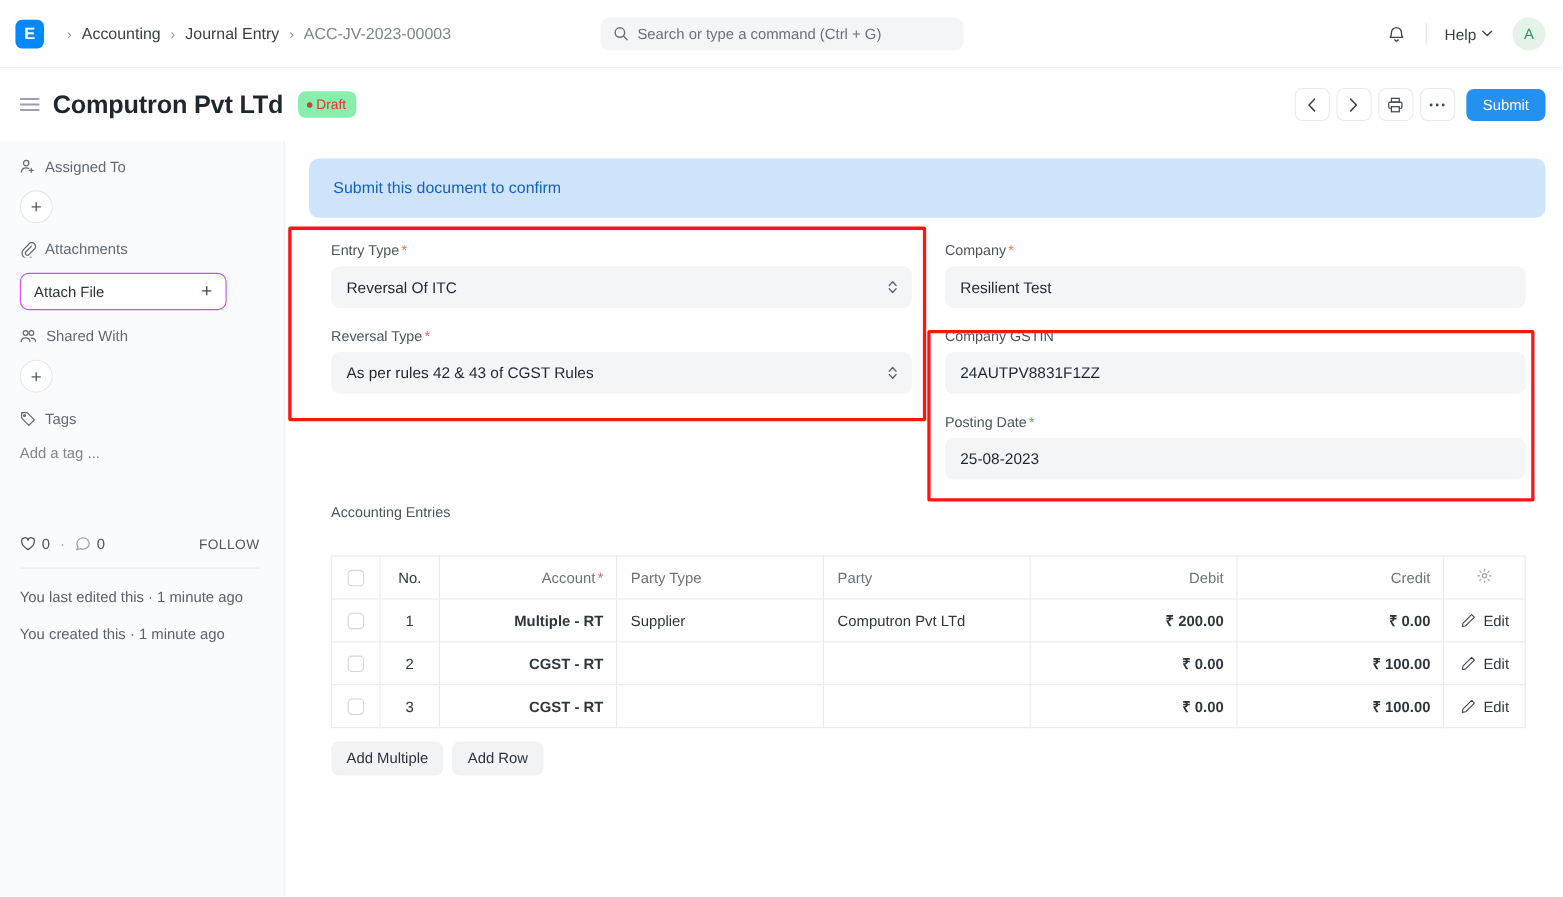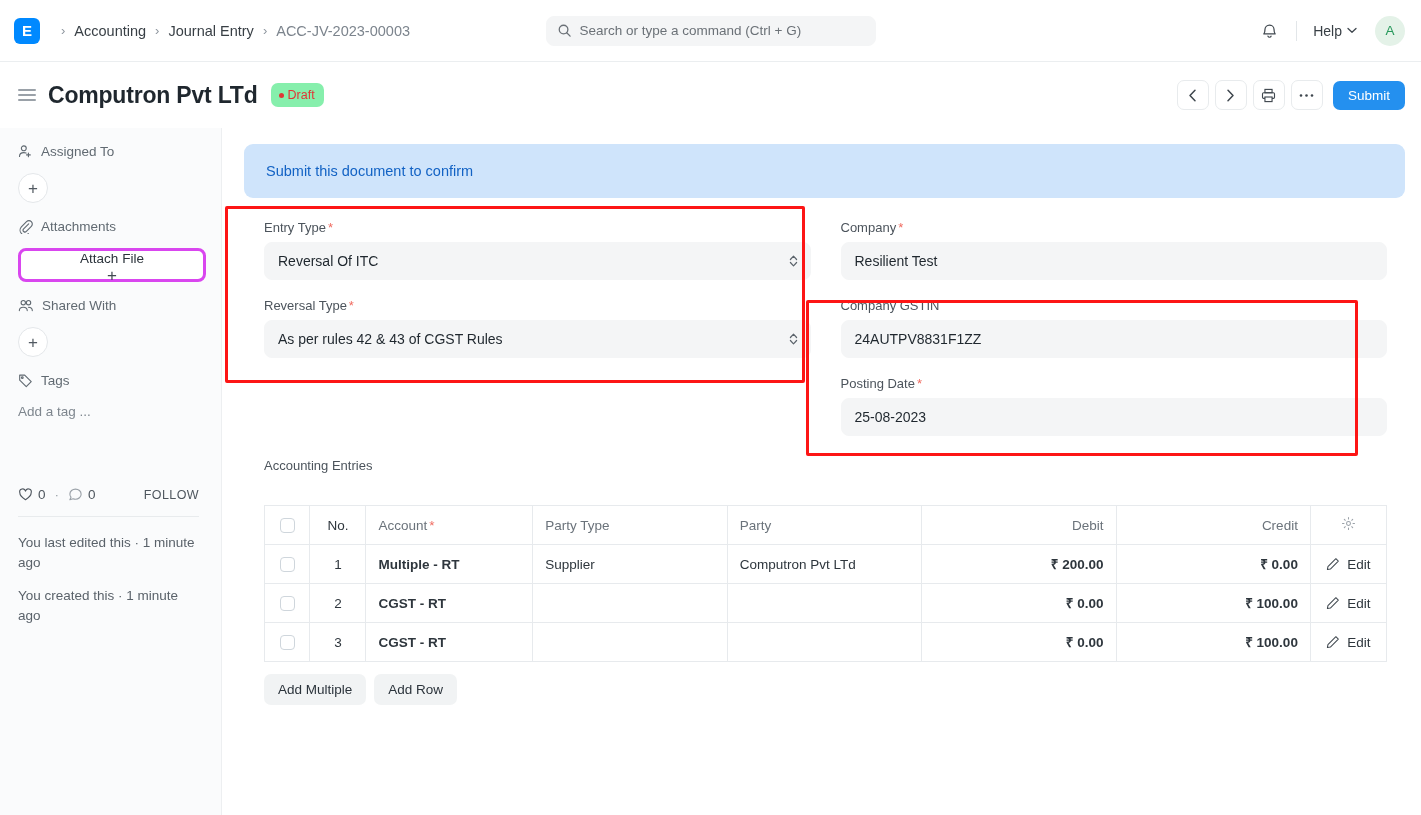--- a/index.html
+++ b/index.html
@@ -96,41 +96,41 @@
     background: #2490ef; color: #fff; border: none; border-radius: 7px;
     font-family: inherit; font-size: 13.5px; padding: 7px 15px; cursor: pointer;
     margin-left: 4px;
   }
 
   
   .layout { display: flex; height: calc(815px - 62px - 66px); }
 
   
   .sidebar {
-    width: 222px; flex: none; background: #fafbfc;
+    width: 259px; flex: none; background: #fafbfc;
     border-right: 1px solid #edeff1;
     padding: 16px 22px 0 18px;
     overflow: hidden;
   }
   .side-head {
     display: flex; align-items: center; gap: 8px;
     font-size: 13.5px; color: #616a72; margin-bottom: 14px;
   }
   .side-sec { margin-bottom: 16px; }
   .plus-circle {
     width: 30px; height: 30px; border-radius: 50%;
     border: 1px solid #e4e7ea; background: #fff;
     display: flex; align-items: center; justify-content: center;
     color: #525a62; font-size: 17px; cursor: pointer; line-height: 1;
   }
   .attach-btn {
-    width: 188px; height: 34px; border: 3px solid #d946ef; background: #fff;
+    width: 188px; height: 34px; border: 1px solid #d946ef; background: #fff;
     border-radius: 8px; display: flex; align-items: center;
     justify-content: space-between; padding: 0 12px;
-    font-size: 13.5px; color: #2b333b; cursor: pointer; flex-direction: column;
+    font-size: 13.5px; color: #2b333b; cursor: pointer;
   }
   .attach-btn .plus { font-size: 17px; color: #404850; }
   .tag-input {
     font-size: 13.5px; color: #7e868e; cursor: text; padding-top: 2px;
   }
   .stats-row {
     display: flex; align-items: center; margin-top: 68px;
     font-size: 13.5px; color: #4e565e; gap: 5px;
   }
   .stats-row .dot-sep { color: #9aa1a8; margin: 0 4px; }
@@ -183,21 +183,21 @@
   thead th {
     font-weight: 400; font-size: 13.5px; color: #6b737b;
     padding: 10px 12px; text-align: left; background: #fff;
   }
   tbody td {
     font-size: 13.5px; color: #2e363d; padding: 10px 12px; height: 38px;
     background: #fff;
   }
   .c-check { width: 43px; text-align: center; }
   .c-no { width: 53px; text-align: center !important; color: #2e363d; }
-  .c-account { width: 158px; }
+  .c-account { width: 158px; text-align: right; }
   .c-ptype { width: 184px; }
   .c-party { width: 184px; }
   .c-debit, .c-credit { width: 184px; text-align: right !important; }
   .c-gear { width: 72px; text-align: center !important; }
   td.c-debit, td.c-credit { font-weight: 700; }
   td.c-account { font-weight: 700; }
   .chk {
     width: 15px; height: 15px; border: 1px solid #cfd6dc; border-radius: 4px;
     display: inline-block; background: #fff; cursor: pointer; vertical-align: middle;
   }

